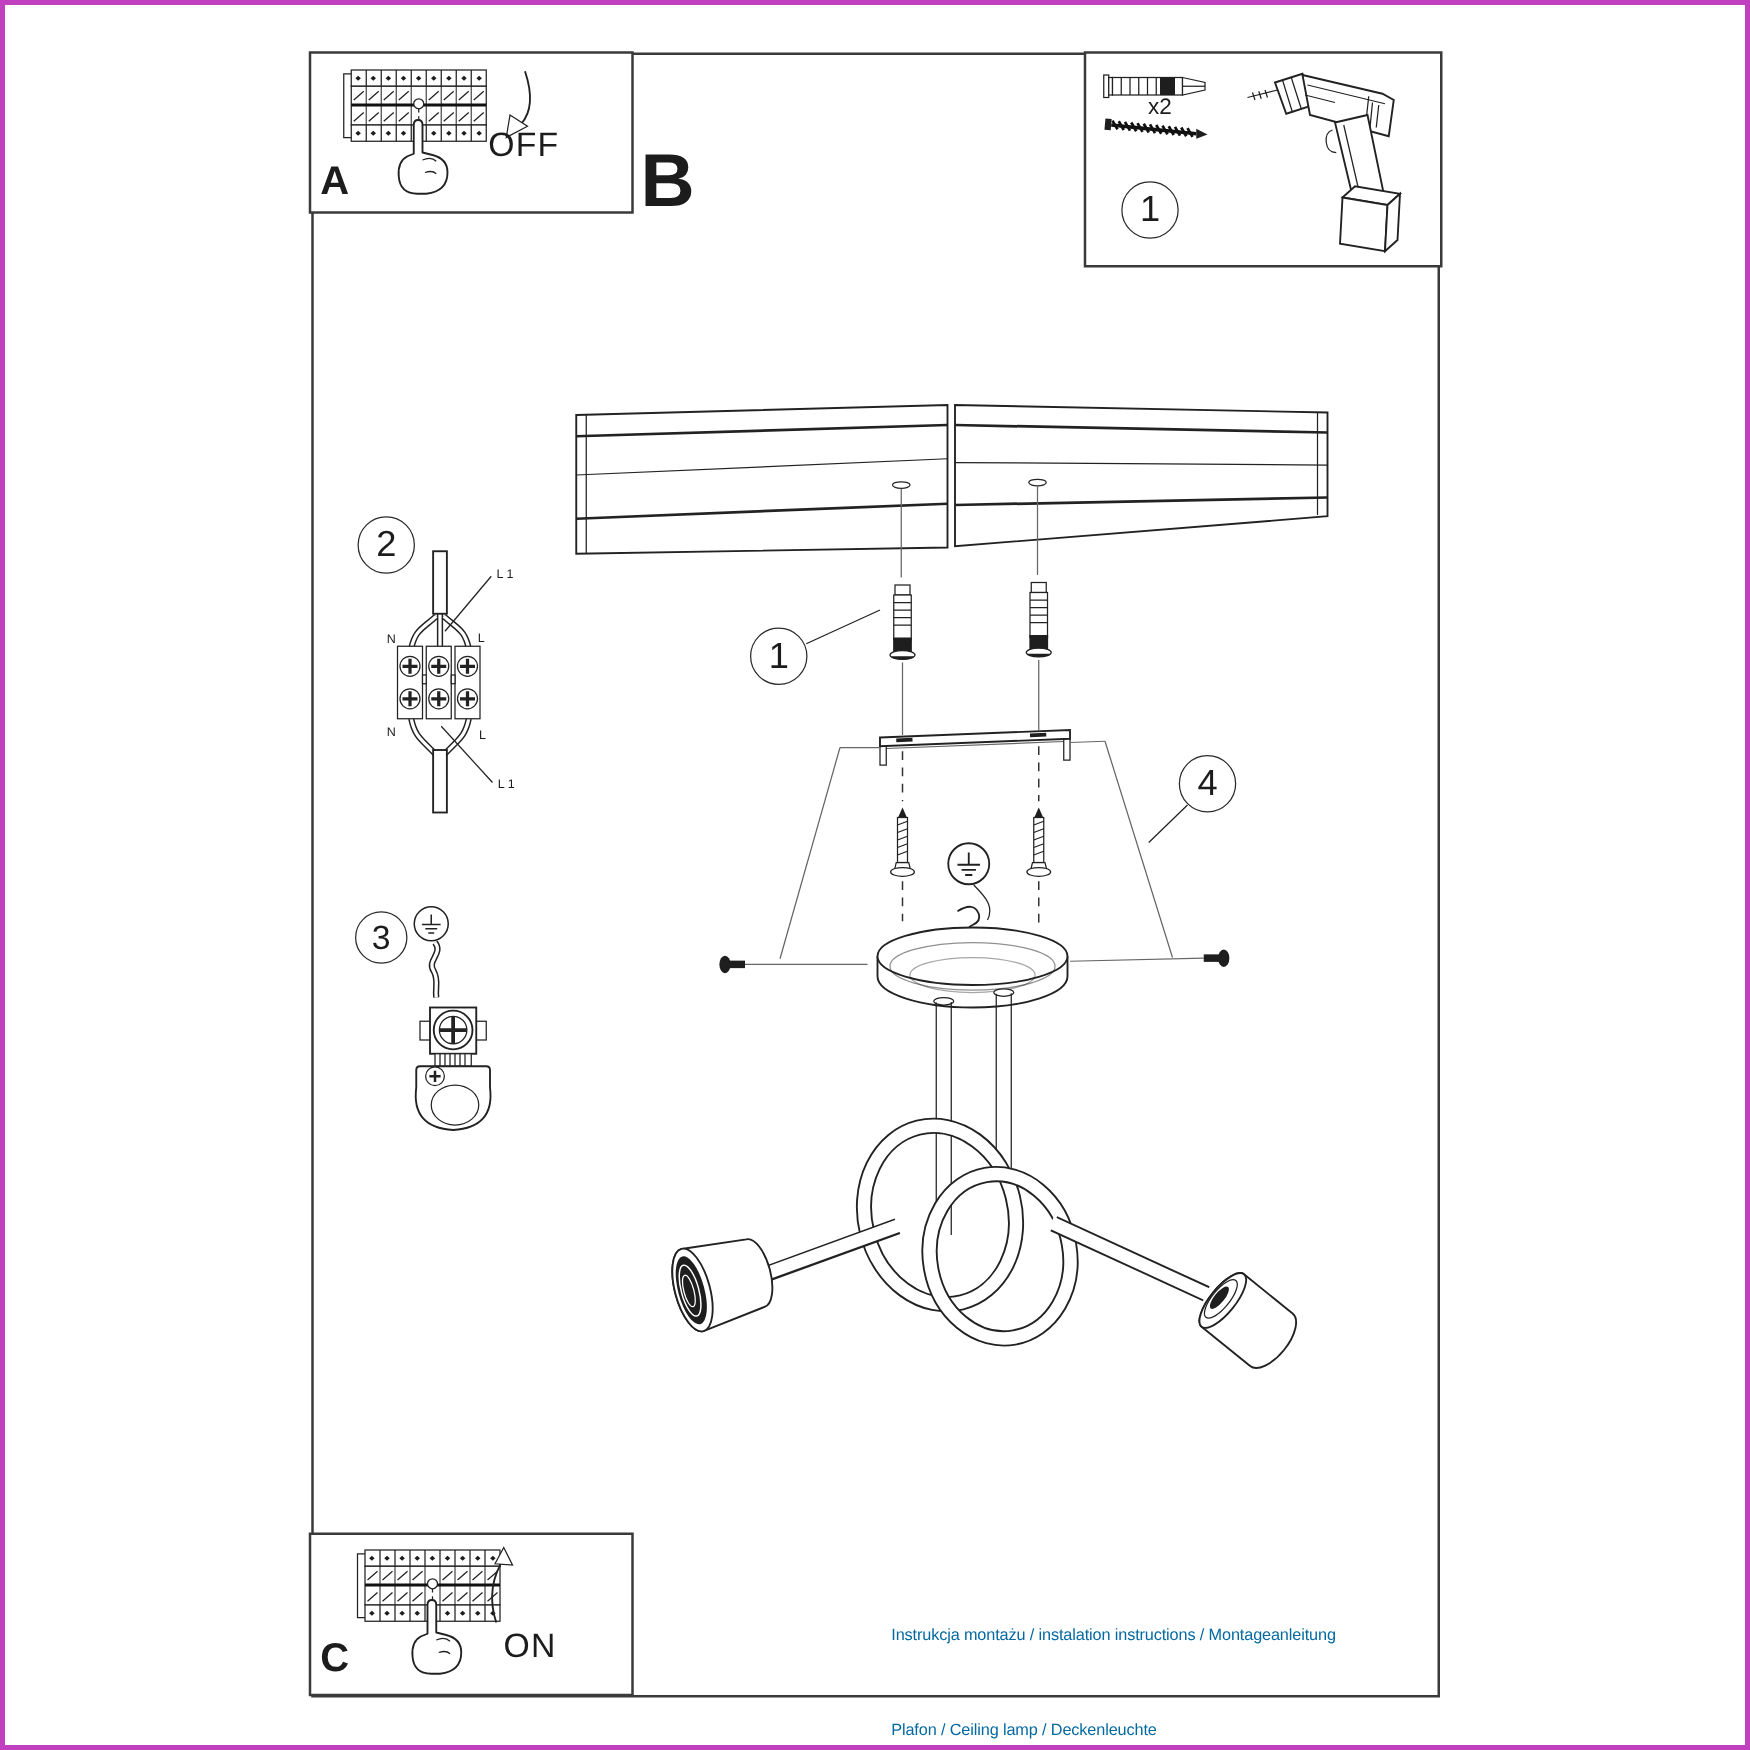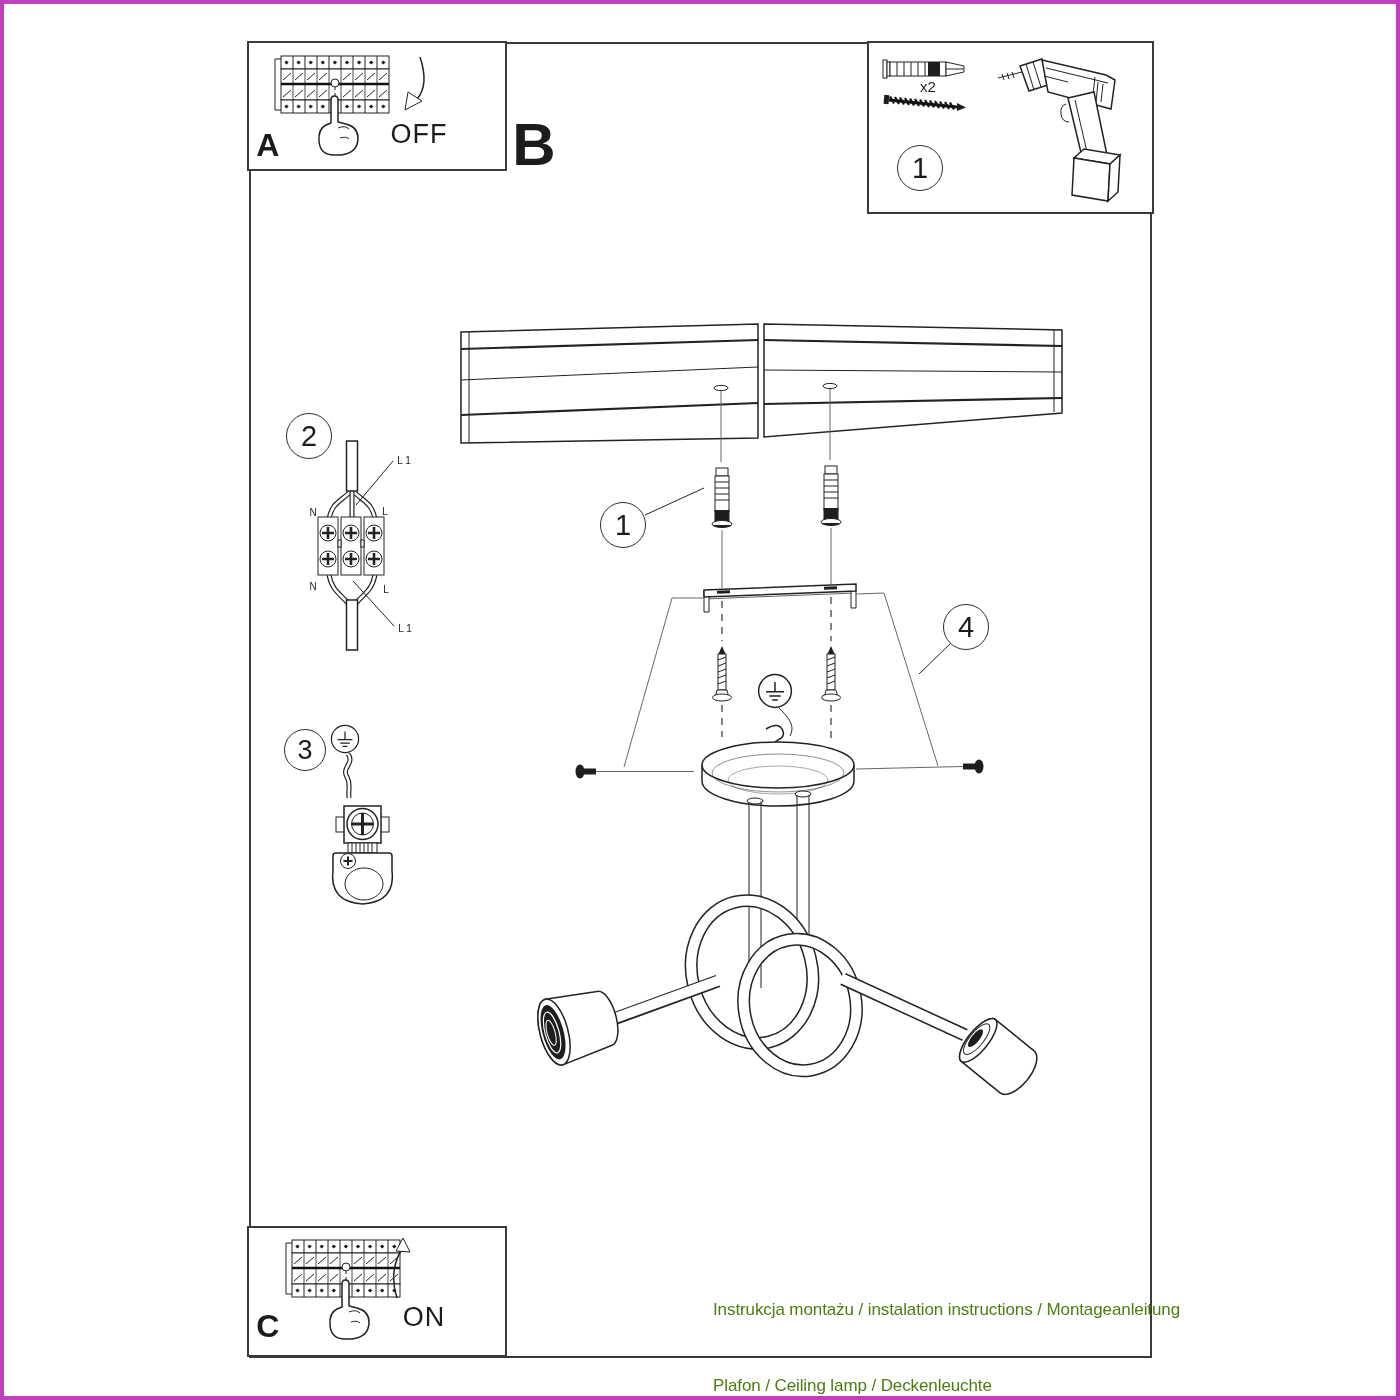--- a/index.html
+++ b/index.html
@@ -7,23 +7,23 @@
   .page{position:relative;width:1400px;height:1400px;background:#fff;overflow:hidden}
   .magenta-border{position:absolute;inset:0;border:4px solid #c040c0;z-index:40;pointer-events:none}
   svg.art{position:absolute;left:0;top:0;z-index:1}
   .lbl{position:absolute;transform:translate(-50%,-50%);white-space:nowrap;z-index:5}
   .badge{position:absolute;transform:translate(-50%,-50%);border:1.7px solid #2b2b2b;border-radius:50%;
          display:flex;align-items:center;justify-content:center;background:#fff;z-index:5;
          font-weight:400;color:#1c1c1c}
   .step-letter{font-size:32px;font-weight:600;letter-spacing:.5px}
   .big-letter{font-size:60px;font-weight:700}
   .onoff{font-size:27px;font-weight:500;letter-spacing:1px}
-  .small-note{font-size:15px}
+  .small-note{font-size:18px}
   .wire-lbl{font-size:10px}
-  .footer-line{position:absolute;font-size:17px;letter-spacing:-.1px;z-index:5;color:#4d7c0f}
+  .footer-line{position:absolute;font-size:13px;letter-spacing:-.1px;z-index:5;color:#0369a1}
   
   .s{stroke:#222;stroke-width:1.5;fill:none}
   .s1{stroke:#222;stroke-width:1;fill:none}
   .s2{stroke:#222;stroke-width:2.2;fill:none}
   .sg{stroke:#666;stroke-width:1;fill:none}
   .w{fill:#fff}
   .k{fill:#1e1e1e;stroke:none}
   .d{stroke-dasharray:7 6;stroke:#333;stroke-width:1.2;fill:none}
   .frame{fill:#fff;stroke:#3a3a3a;stroke-width:2}
   .to{stroke:#222;stroke-width:13;fill:none}
@@ -264,21 +264,21 @@
       <path class="s w" d="M1068,98 L1094,92 L1107,155 L1083,161 Z"></path>
       <path class="s1" d="M1075,100 L1087,152"></path>
       <path class="s1 w" d="M1066,104 q-6,2 -5,10 q1,8 8,8"></path>
       <path class="s w" d="M1074,158 L1084,149 L1120,155 L1110,164 Z"></path>
       <path class="s w" d="M1074,158 L1110,164 L1108,201 L1072,195 Z"></path>
       <path class="s w" d="M1110,164 L1120,155 L1118,192 L1108,201 Z"></path>
     </g>
   </svg>
 
   <div class="lbl step-letter" style="left:268px;top:145px">A</div>
-  <div class="lbl onoff" style="left:419px;top:134px">OFF</div>
+  <div class="lbl onoff" style="left:419px;top:116px">OFF</div>
   <div class="lbl big-letter" style="left:534px;top:144px">B</div>
 
   <div class="badge" style="left:920px;top:168px;width:44px;height:44px;font-size:29px">1</div>
   <div class="lbl small-note" style="left:928px;top:86px">x2</div>
 
   <div class="badge" style="left:309px;top:436px;width:44px;height:44px;font-size:29px">2</div>
   <div class="lbl wire-lbl" style="left:404px;top:460px">L 1</div>
   <div class="lbl wire-lbl" style="left:313px;top:512px">N</div>
   <div class="lbl wire-lbl" style="left:385px;top:511px">L</div>
   <div class="lbl wire-lbl" style="left:313px;top:586px">N</div>

